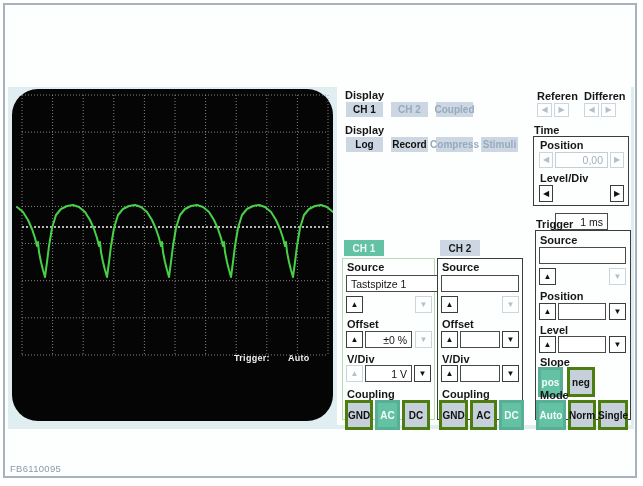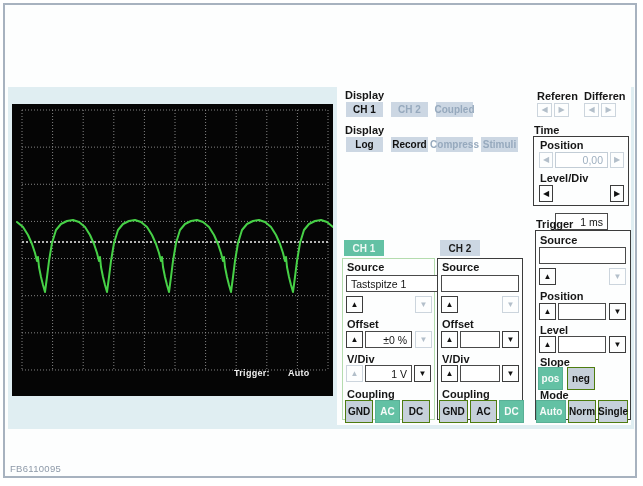--- a/index.html
+++ b/index.html
@@ -3,21 +3,21 @@
 <meta charset="utf-8">
 <style>
   html,body{margin:0;padding:0;background:#ffffff;}
   *{box-sizing:border-box;font-family:"Liberation Sans",sans-serif;}
   .stage{position:relative;width:643px;height:486px;background:#ffffff;overflow:hidden;}
   .page-frame{position:absolute;left:3px;top:3px;width:634px;height:475px;border:2px solid #a7b2bf;background:#fdfefe;}
   .content-strip{position:absolute;left:8px;top:87px;width:626px;height:342px;background:#e0eef2;}
   .panel-bg{position:absolute;left:337px;top:87px;width:294px;height:338px;background:#fdfefe;}
 
   
-  .scope{position:absolute;left:12px;top:104px;width:321px;height:292px;background:#050505;}
+  .scope{position:absolute;left:12px;top:89px;width:321px;height:332px;background:#050505;border-radius:26px;}
   .scope-text{position:absolute;left:222px;top:264px;color:#f2f2f2;font-size:9px;font-weight:bold;letter-spacing:.3px;}
   .scope-text .mode{margin-left:18px;}
 
   
   .lbl{position:absolute;font-size:11px;font-weight:bold;color:#161616;white-space:nowrap;}
   .footer-code{position:absolute;left:10px;top:463px;font-size:9.5px;color:#8d99a8;letter-spacing:.3px;}
 
   
   .fbtn{position:absolute;height:15px;background:#ccd7e3;color:#111;font-size:10px;font-weight:bold;
         display:flex;align-items:center;justify-content:center;white-space:nowrap;}
@@ -33,21 +33,21 @@
   .field.num{justify-content:flex-end;text-align:right;}
   .field.dis{border-color:#c3cdd6;color:#9fb0c0;}
 
   
   .spin{position:absolute;width:17px;height:17px;border:1px solid #3c3c3c;background:#fdfefe;color:#111;
         font-size:8px;display:flex;align-items:center;justify-content:center;line-height:1;}
   .spin.dis{border-color:#ccd5dd;color:#b3bfca;}
   .spin.sm{width:15px;height:14px;}
 
   
-  .tbtn{position:absolute;height:23px;border:1px solid #4d7c0f;background:#c6d0da;color:#111;
+  .tbtn{position:absolute;height:30px;border:3px solid #4d7c0f;background:#c6d0da;color:#111;
         font-size:10px;font-weight:bold;display:flex;align-items:center;justify-content:center;white-space:nowrap;}
   .tbtn.teal{background:#63c1a4;color:#f6fbf9;border-color:#58af95;}
 
   
   .tab{position:absolute;width:40px;height:16px;font-size:10px;font-weight:bold;
        display:flex;align-items:center;justify-content:center;}
   .tab.active{background:#63c1a4;color:#eef9f4;}
   .tab.idle{background:#ccd7e3;color:#1c1c1c;}
 </style>
 </head>

